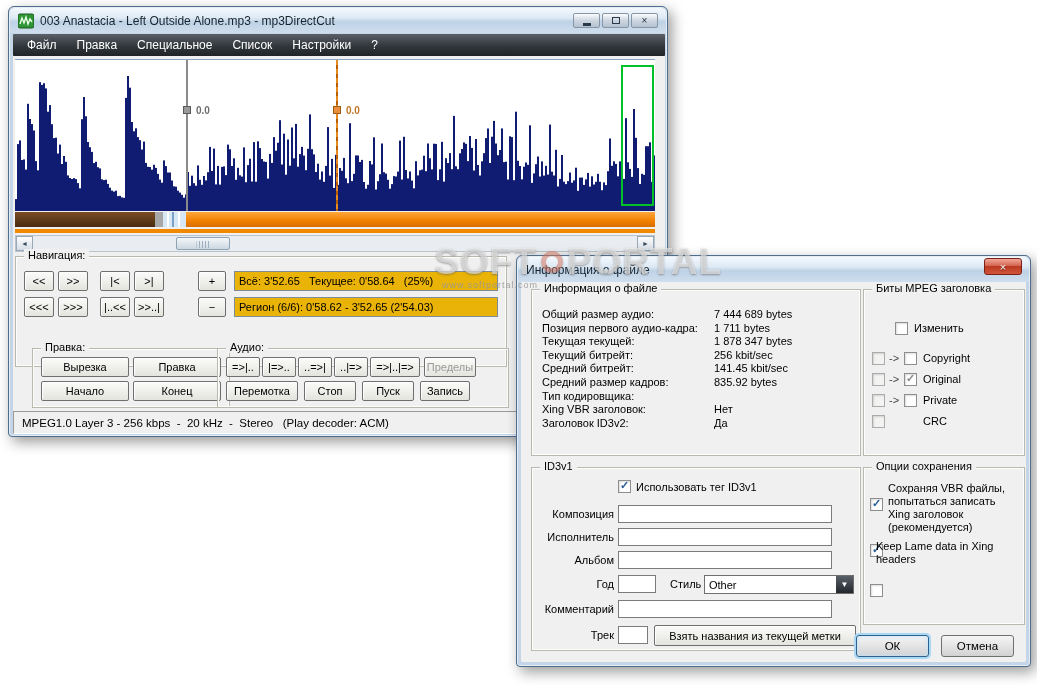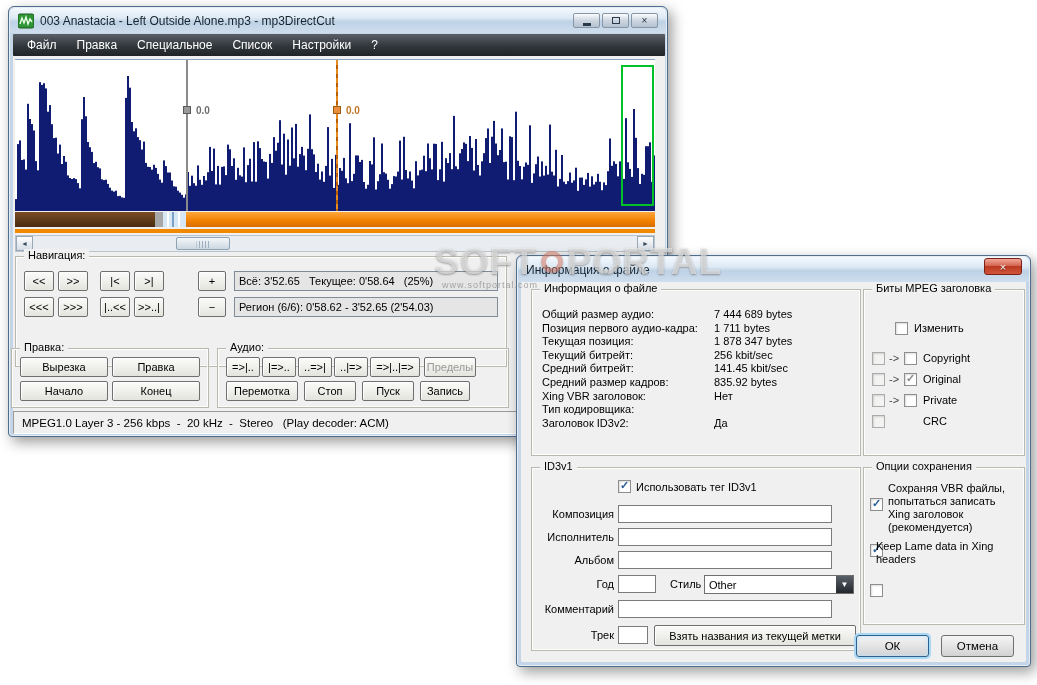--- a/index.html
+++ b/index.html
@@ -49,21 +49,21 @@
   .grip{position:absolute;left:50%;top:3px;transform:translateX(-50%);width:13px;height:7px;
         background:repeating-linear-gradient(90deg,#9fb0c0 0 1px,transparent 1px 3px)}
 
   .group{position:absolute;border:1px solid #b9b9b0;box-shadow:inset 0 0 0 1px #fdfdfb}
   .glabel{position:absolute;top:-8px;left:8px;background:#f0f0f0;padding:0 4px;font-size:11px;white-space:nowrap}
 
   .btn{position:absolute;background:linear-gradient(180deg,#fbfbfa,#e4e4de);border:1px solid #6f6f6f;border-radius:2px;
        box-shadow:inset 1px 1px 0 #fff;font-size:11px;display:flex;align-items:center;justify-content:center;white-space:nowrap}
   .btn.dis{color:#9a9a9a}
 
-  .field{position:absolute;background:#e5e5e5;border:1px solid #808b98;font-size:11px;display:flex;align-items:center;padding:0 4px;white-space:pre;overflow:hidden}
+  .field{position:absolute;background:#eab308;border:1px solid #808b98;font-size:11px;display:flex;align-items:center;padding:0 4px;white-space:pre;overflow:hidden}
 
   .statusbar{position:absolute;left:4px;top:404px;width:652px;height:23px;background:#f0f0f0;
              border:1px solid;border-color:#9a9a9a #ffffff #ffffff #9a9a9a;
              display:flex;align-items:center;padding-left:8px;font-size:11.5px;white-space:pre}
 
   .closebtn{position:absolute;top:2px;right:8px;width:38px;height:17px;border-radius:3px;border:1px solid #7c1f14;
             background:linear-gradient(180deg,#f2a79b 0%,#d4644f 45%,#bb3a22 50%,#d0543a 100%);
             color:#fff;font-size:11px;display:flex;align-items:center;justify-content:center;text-shadow:0 1px 1px rgba(0,0,0,.5)}
 
   .fi-rows{position:absolute;left:10px;top:18px;right:6px}
@@ -505,21 +505,21 @@
     <div class="btn" style="left:182px;top:14px;width:28px;height:20px">+</div>
     <div class="field" style="left:218px;top:14px;width:264px;height:20px">Всё: 3'52.65   Текущее: 0'58.64   (25%)</div>
     <div class="btn" style="left:8px;top:40px;width:30px;height:20px">&lt;&lt;&lt;</div>
     <div class="btn" style="left:42px;top:40px;width:30px;height:20px">&gt;&gt;&gt;</div>
     <div class="btn" style="left:84px;top:40px;width:30px;height:20px">|..&lt;&lt;</div>
     <div class="btn" style="left:118px;top:40px;width:30px;height:20px">&gt;&gt;..|</div>
     <div class="btn" style="left:182px;top:40px;width:28px;height:20px">−</div>
     <div class="field" style="left:218px;top:40px;width:264px;height:20px">Регион (6/6): 0'58.62 - 3'52.65 (2'54.03)</div>
   </div>
 
-  <div class="group" style="left:2px;top:341px;width:198px;height:60px">
+  <div class="group" style="left:23px;top:341px;width:198px;height:60px">
     <span class="glabel">Правка:</span>
     <div class="btn" style="left:8px;top:8px;width:88px;height:20px">Вырезка</div>
     <div class="btn" style="left:100px;top:8px;width:88px;height:20px">Правка</div>
     <div class="btn" style="left:8px;top:32px;width:88px;height:20px">Начало</div>
     <div class="btn" style="left:100px;top:32px;width:88px;height:20px">Конец</div>
   </div>
 
   <div class="group" style="left:208px;top:341px;width:292px;height:60px">
     <span class="glabel">Аудио:</span>
     <div class="btn" style="left:8px;top:8px;width:34px;height:20px">=&gt;|..</div>
@@ -551,42 +551,42 @@
     <div class="fi-rows">
       <div class="fi-row">
           <span class="fi-label">Общий размер аудио:</span>
           <span class="fi-value">7 444 689 bytes</span>
         </div>
       <div class="fi-row">
           <span class="fi-label">Позиция первого аудио-кадра:</span>
           <span class="fi-value">1 711 bytes</span>
         </div>
       <div class="fi-row">
-          <span class="fi-label">Текущая позиция:</span>
+          <span class="fi-label">Текущая текущей:</span>
           <span class="fi-value">1 878 347 bytes</span>
         </div>
       <div class="fi-row">
           <span class="fi-label">Текущий битрейт:</span>
           <span class="fi-value">256 kbit/sec</span>
         </div>
       <div class="fi-row">
           <span class="fi-label">Средний битрейт:</span>
           <span class="fi-value">141.45 kbit/sec</span>
         </div>
       <div class="fi-row">
           <span class="fi-label">Средний размер кадров:</span>
           <span class="fi-value">835.92 bytes</span>
         </div>
       <div class="fi-row">
+          <span class="fi-label">Тип кодировщика:</span>
+          <span class="fi-value"></span>
+        </div>
+      <div class="fi-row">
           <span class="fi-label">Xing VBR заголовок:</span>
           <span class="fi-value">Нет</span>
-        </div>
-      <div class="fi-row">
-          <span class="fi-label">Тип кодировщика:</span>
-          <span class="fi-value"></span>
         </div>
       <div class="fi-row">
           <span class="fi-label">Заголовок ID3v2:</span>
           <span class="fi-value">Да</span>
         </div>
     </div>
   </div>
 
   <div class="group" style="left:346px;top:33px;width:162px;height:167px">
     <span class="glabel">Биты MPEG заголовка</span>

